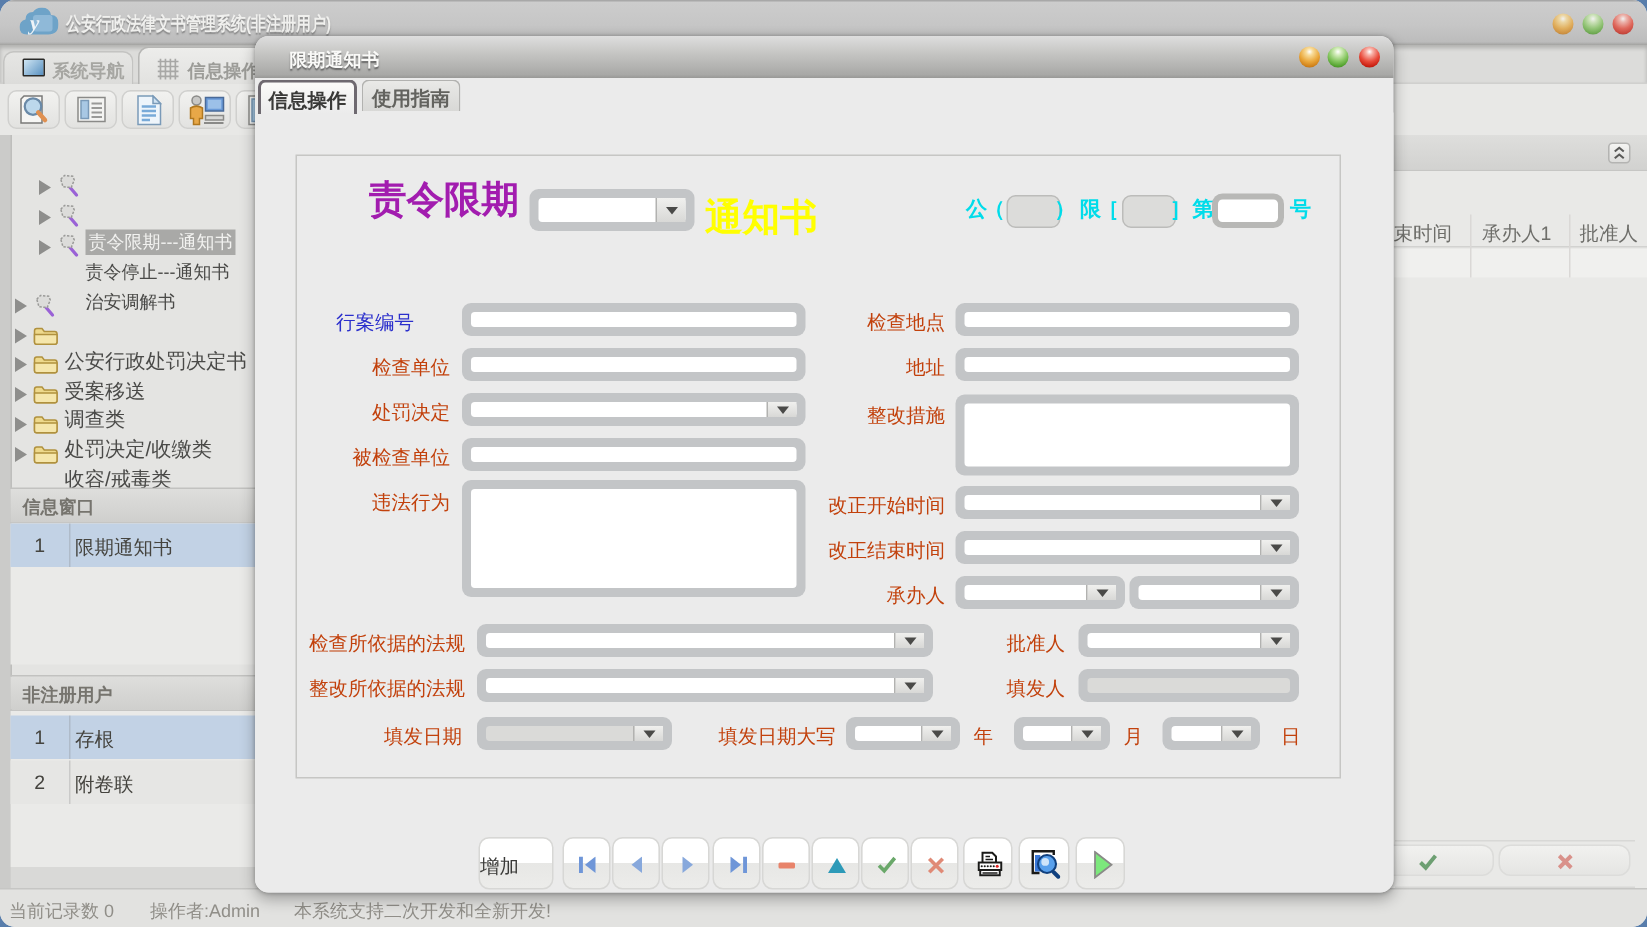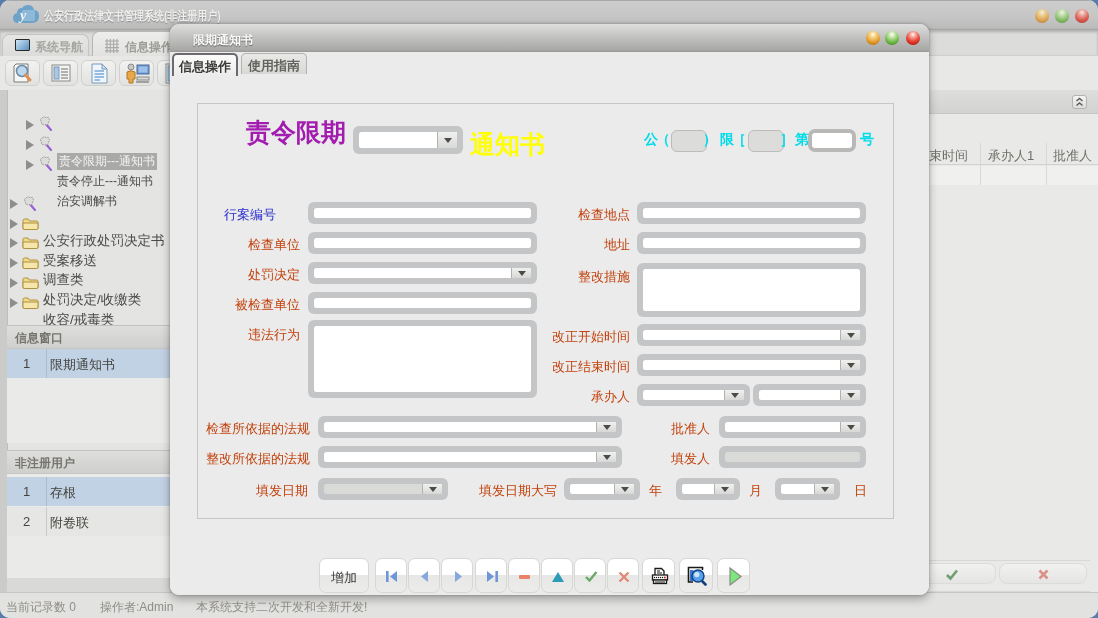--- a/index.html
+++ b/index.html
@@ -410,21 +410,21 @@
       <span class="carr" style="right:6px;"></span>
     </div>
   <div class="lab" style="left:572px;top:454px;width:20px;line-height:22px;">月</div>
   <div class="inp" style="left:605px;top:454px;width:65px;height:22px;">
       <span class="in"></span>
       <span class="carr" style="right:6px;"></span>
     </div>
   <div class="lab" style="left:677px;top:454px;width:20px;line-height:22px;">日</div>
 
   <div class="bbtn" style="left:149px;width:50px;">
-      <span class="abs" style="left:0;right:0;top:10px;text-align:center;font-size:13px;color:#3a3a38;">增加</span>
+      <span class="abs" style="left:0;right:0;top:10px;text-align:left;font-size:13px;color:#3a3a38;">增加</span>
     </div>
   <div class="bbtn" style="left:205px;width:32px;">
       <svg class="abs" style="left:9px;top:12px;" width="13" height="11" viewBox="0 0 13 11">
         <rect x="1" y="0" width="2.6" height="11" fill="#6f96d8"></rect>
         <path d="M12 0 L5 5.5 L12 11 Z" fill="#6f96d8"></path>
       </svg>
     </div>
   <div class="bbtn" style="left:238px;width:32px;">
       <svg class="abs" style="left:11px;top:12px;" width="9" height="11" viewBox="0 0 9 11">
         <path d="M8 0 L1 5.5 L8 11 Z" fill="#87a8dc"></path>

